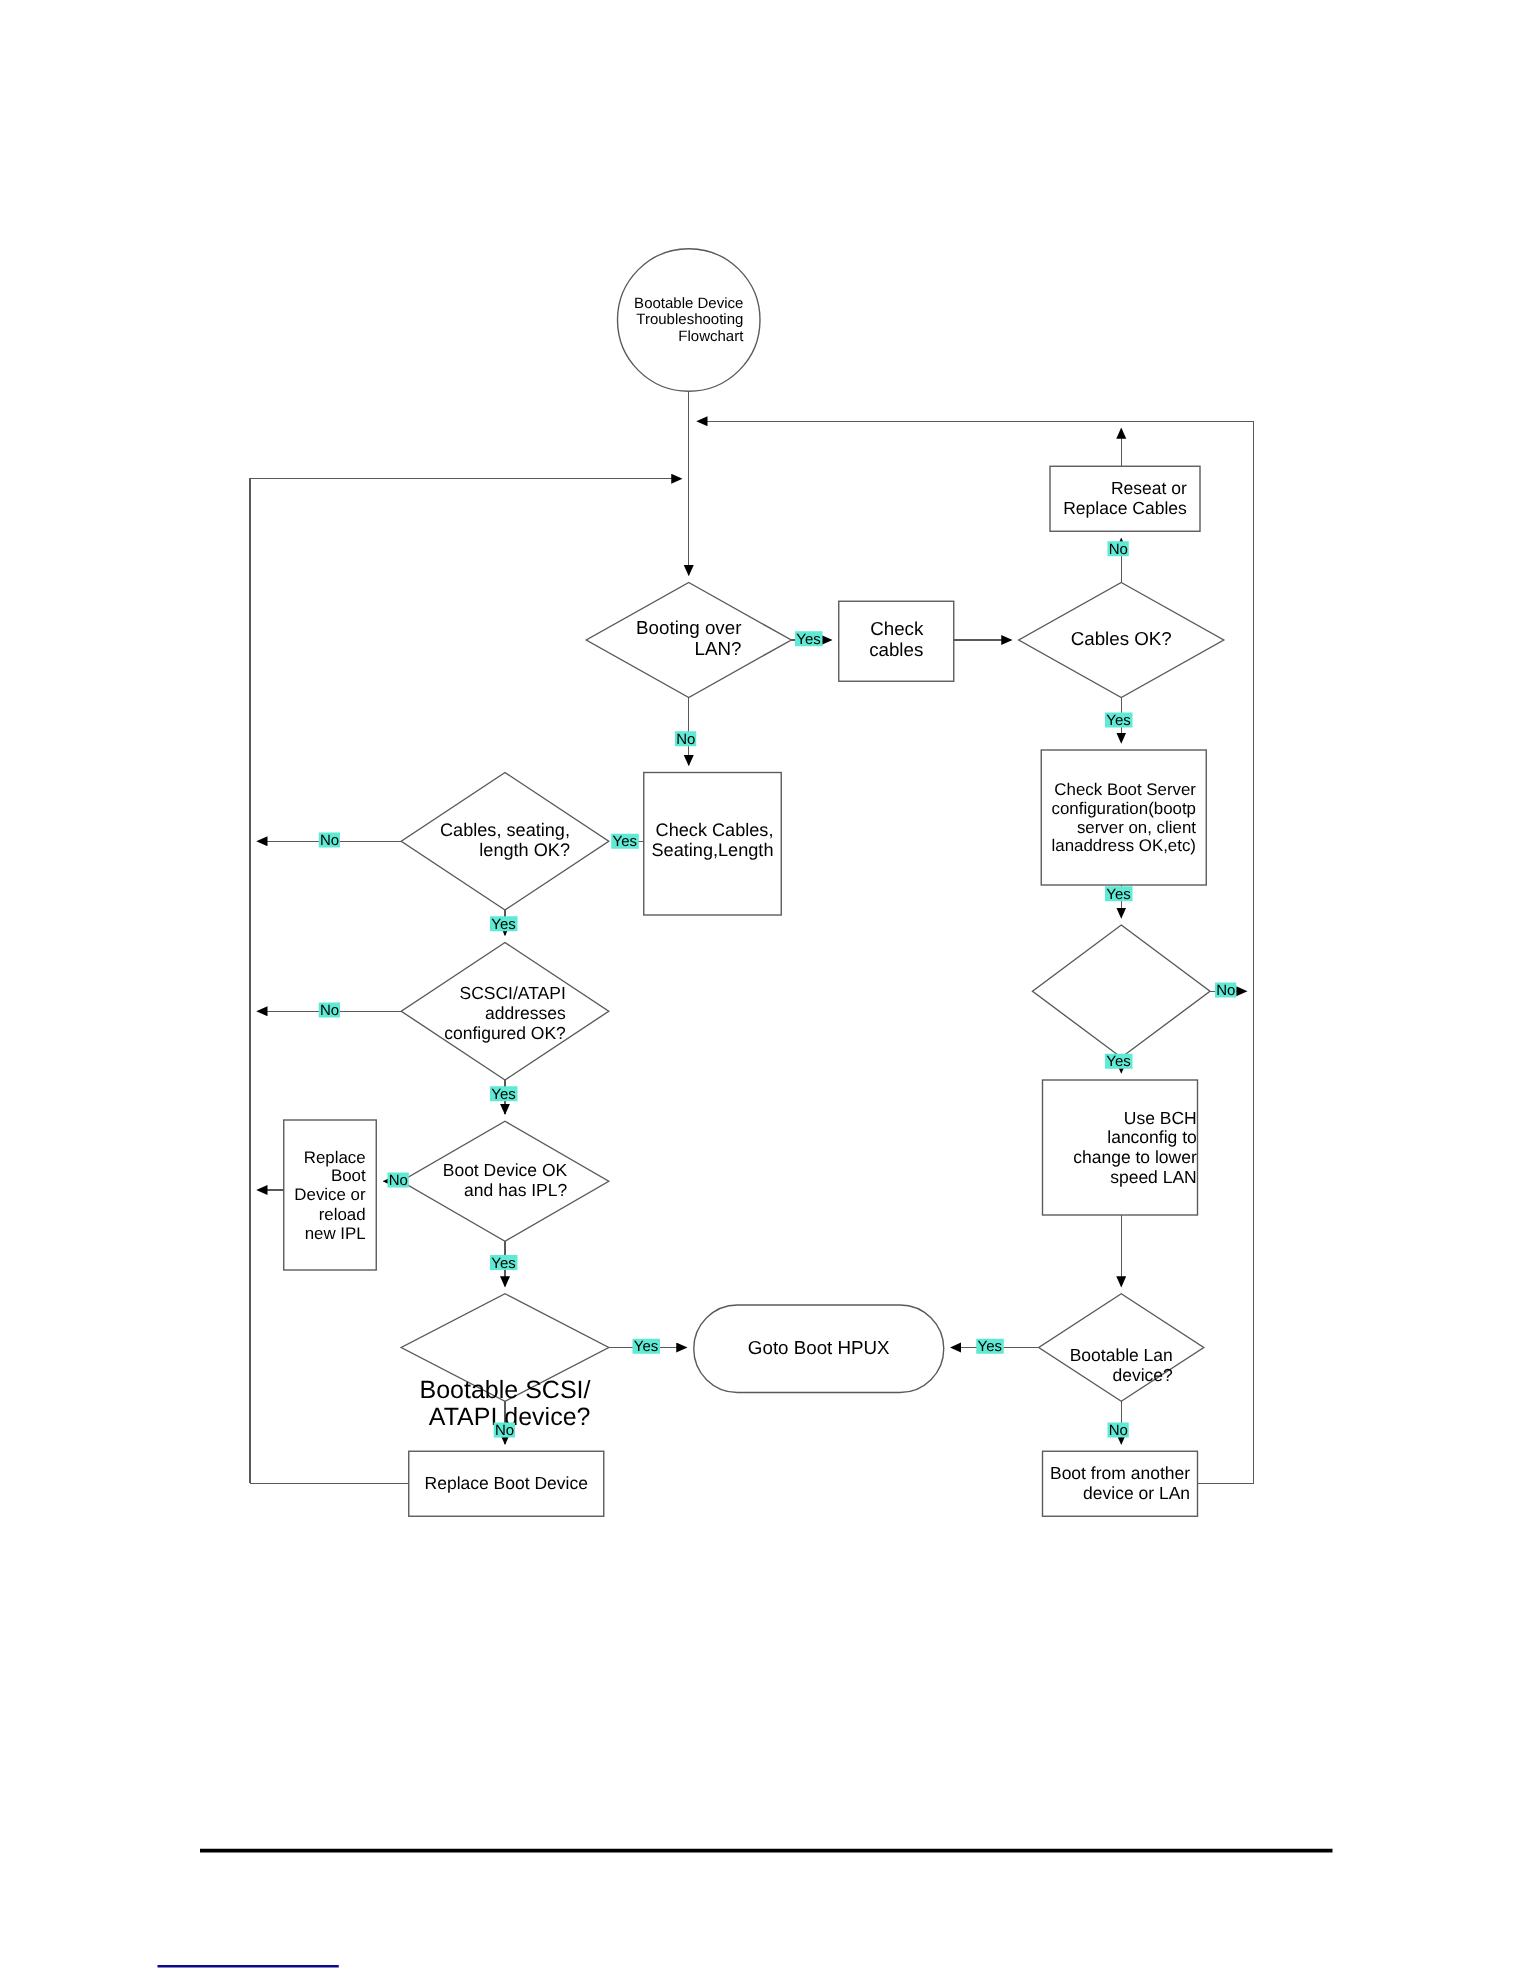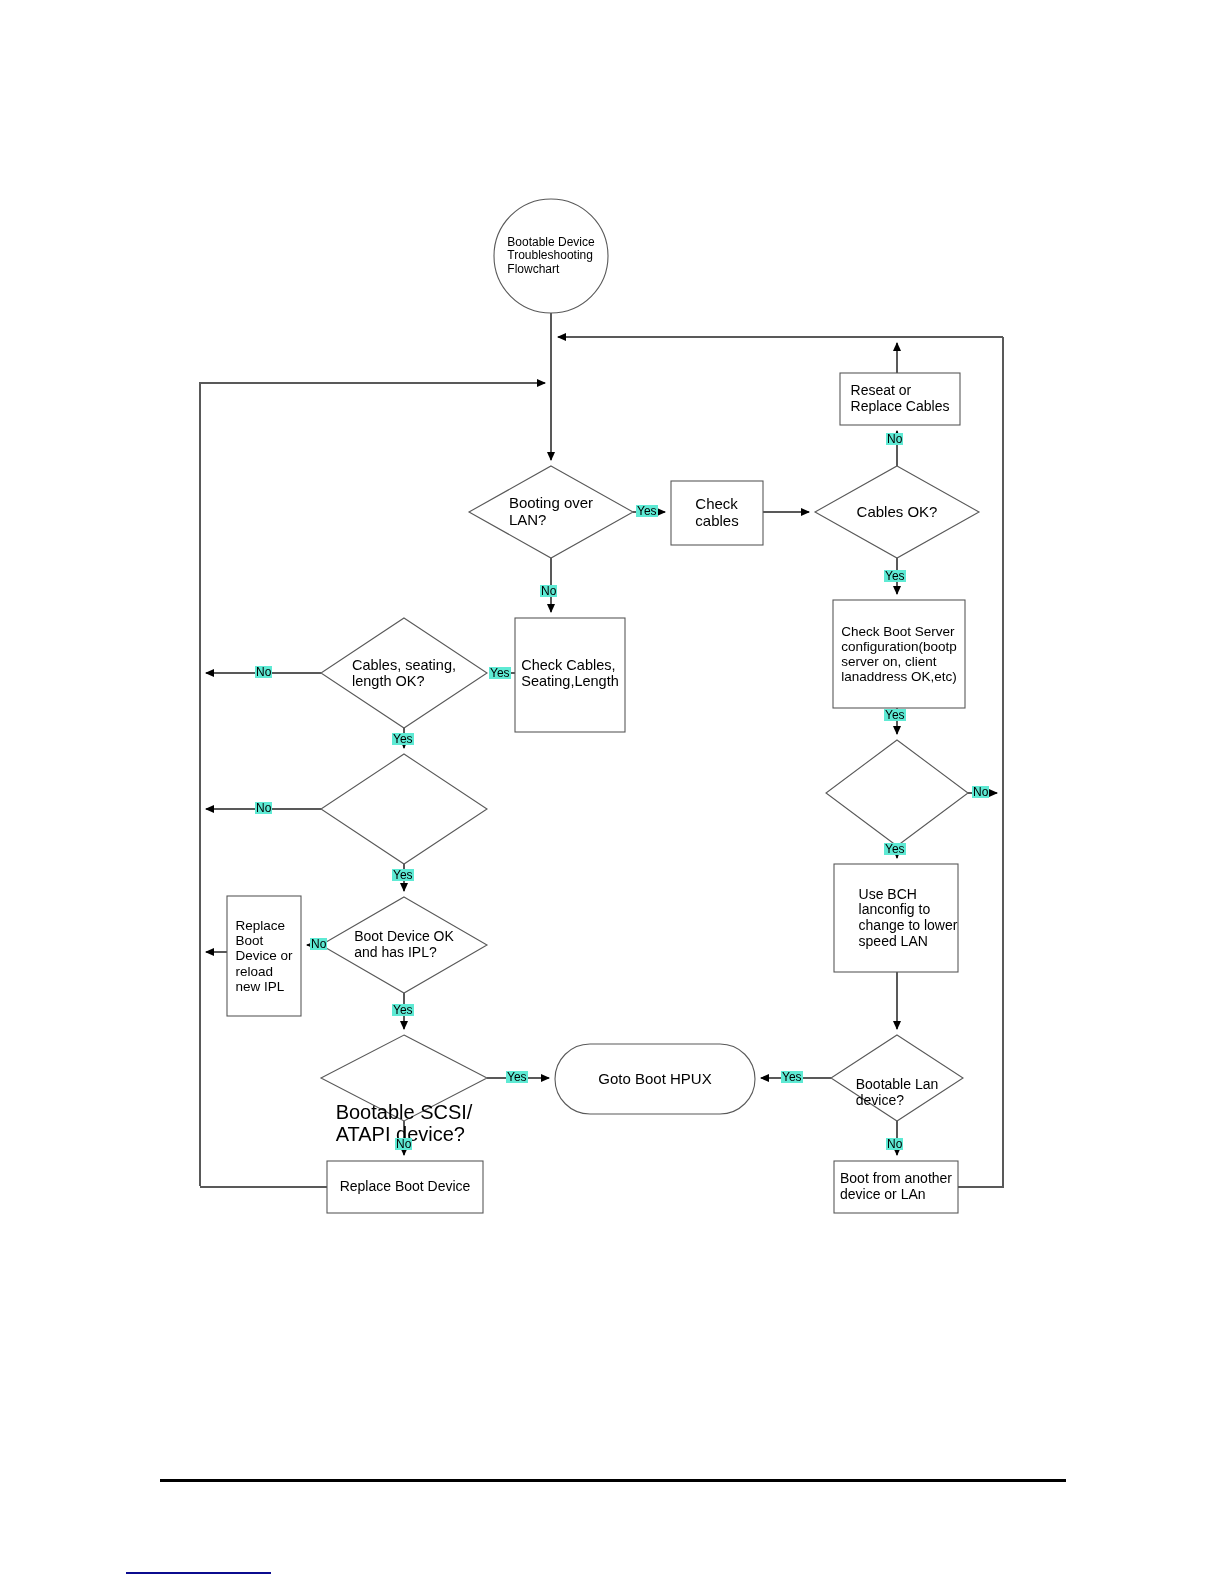--- a/index.html
+++ b/index.html
@@ -2,21 +2,21 @@
 <html><head>
 <meta charset="utf-8">
 <style>
   html,body{margin:0;padding:0;background:#ffffff;}
   body{width:1224px;height:1584px;font-family:"Liberation Sans",sans-serif;color:#000;}
   #page{position:relative;width:1224px;height:1584px;overflow:hidden;background:#fff;}
   #flow{position:absolute;left:0;top:0;width:1224px;height:1584px;}
   .nodetext{
     position:absolute;
     display:flex;align-items:center;justify-content:center;
-    text-align:left;
+    text-align:right;
     font-family:"Liberation Sans",sans-serif;
     color:#000;
     line-height:1.12;
     white-space:pre-line;
     pointer-events:none;
   }
   .edgelabel{
     position:absolute;
     font-family:"Liberation Sans",sans-serif;
     font-size:12px;
@@ -144,20 +144,23 @@
 speed LAN</div>
   <div class="nodetext" style="left:841px;top:1056px;width:112px;height:44px;font-size:14px;margin-top:15px;">Bootable Lan
 device?</div>
   <div class="nodetext" style="left:832px;top:1165px;width:128px;height:44px;font-size:14px;">Boot from another
 device or LAn</div>
 
   <div class="nodetext" style="left:513px;top:649px;width:114px;height:48px;font-size:14.5px;">Check Cables,
 Seating,Length</div>
   <div class="nodetext" style="left:334px;top:650px;width:140px;height:46px;font-size:14.5px;">Cables, seating,
 length OK?</div>
+  <div class="nodetext" style="left:336px;top:781px;width:136px;height:60px;font-size:14px;">SCSCI/ATAPI
+addresses
+configured OK?</div>
   <div class="nodetext" style="left:334px;top:923px;width:140px;height:44px;font-size:14px;">Boot Device OK
 and has IPL?</div>
   <div class="nodetext" style="left:227px;top:900px;width:74px;height:112px;font-size:13.5px;">Replace
 Boot
 Device or
 reload
 new IPL</div>
   <div class="nodetext" style="left:335px;top:1101px;width:138px;height:44px;font-size:20px;">Bootable SCSI/
 ATAPI device?</div>
   <div class="nodetext" style="left:327px;top:1165px;width:156px;height:44px;font-size:14px;">Replace Boot Device</div>

